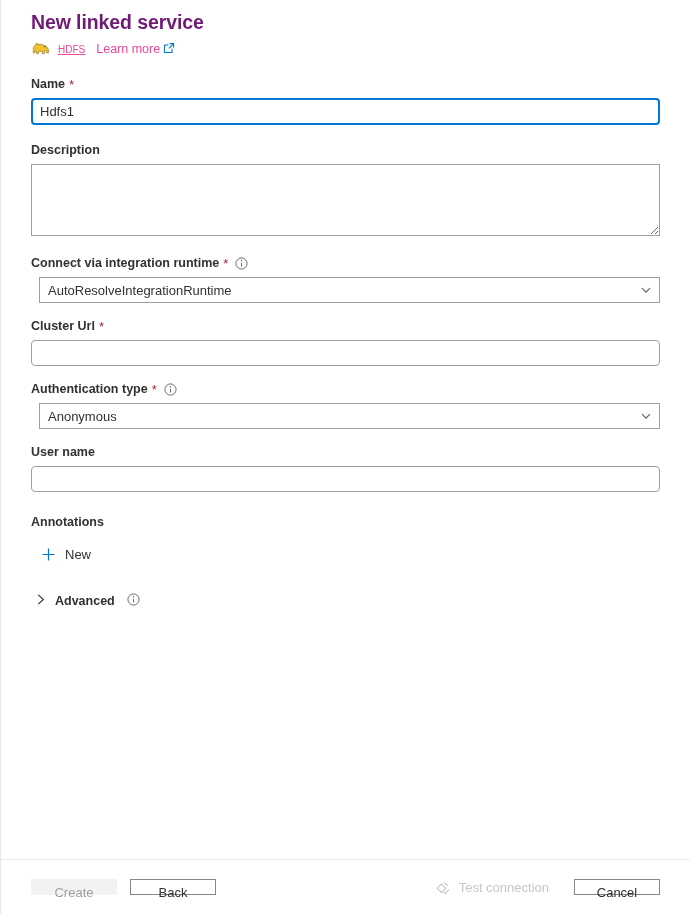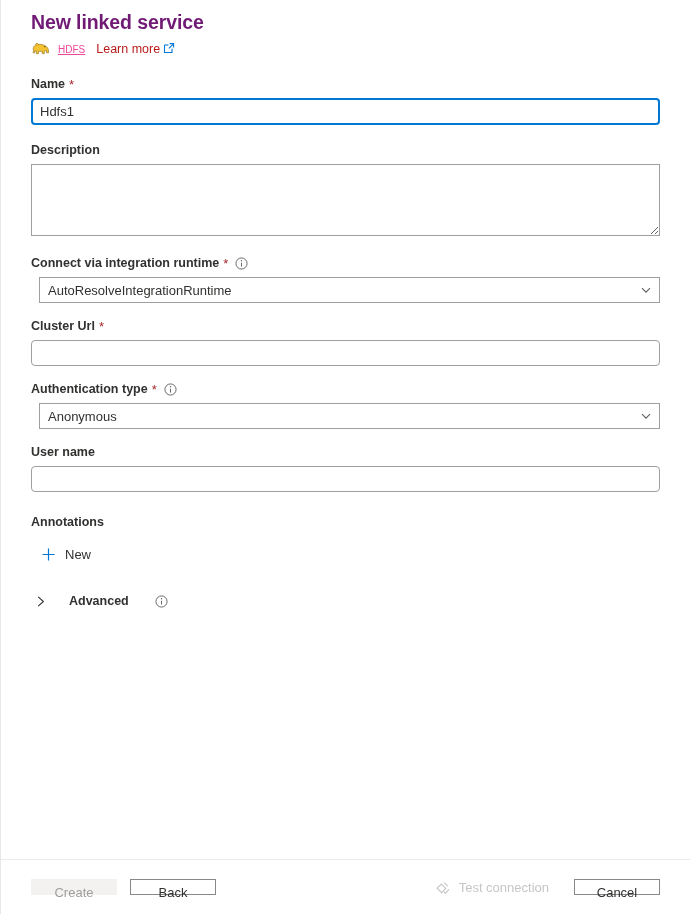--- a/index.html
+++ b/index.html
@@ -41,21 +41,21 @@
   }
   .hdfs-logo { width: 20px; height: 17px; display: block; flex: none; }
   .subtitle-text {
     font-size: 10px;
     color: #ec4899;
     line-height: 17px;
     text-decoration: underline;
   }
   .learn-more {
     font-size: 12.5px;
-    color: #b91c1c;
+    color: #ec4899;
     text-decoration: none;
     cursor: pointer;
     margin-left: 4px;
     line-height: 17px;
   }
   .ext-icon { width: 12px; height: 12px; display: inline-block; vertical-align: -1px; margin-left: 3px; }
 
   .field { margin-top: 17px; }
   .field.tight { margin-top: 15px; }
   .label-row {
@@ -146,22 +146,22 @@
     background: none;
     border: none;
     padding: 2px 2px;
     font-family: "Liberation Sans", sans-serif;
   }
   .plus-icon { width: 15px; height: 15px; display: block; }
   .new-label { font-size: 13px; color: #323130; line-height: 17px; }
 
   .advanced-row {
     display: flex;
-    align-items: center;
-    gap: 22px;
+    align-items: flex-start;
+    gap: 8px;
     margin-top: 27px;
     margin-left: 5px;
     cursor: pointer;
     width: fit-content;
   }
   .chevron-right { width: 11px; height: 13px; display: block; }
   .advanced-label { font-size: 12.5px; font-weight: 600; color: #323130; line-height: 17px; }
 
   .footer {
     flex: none;

